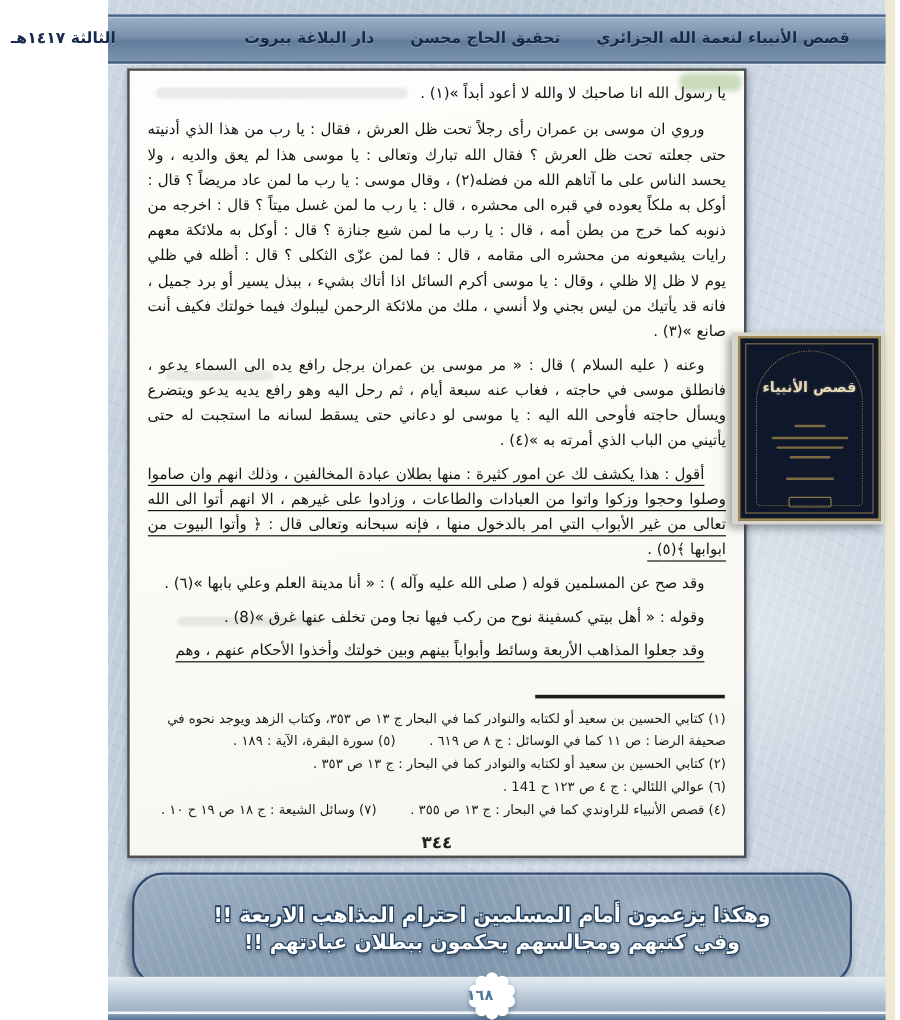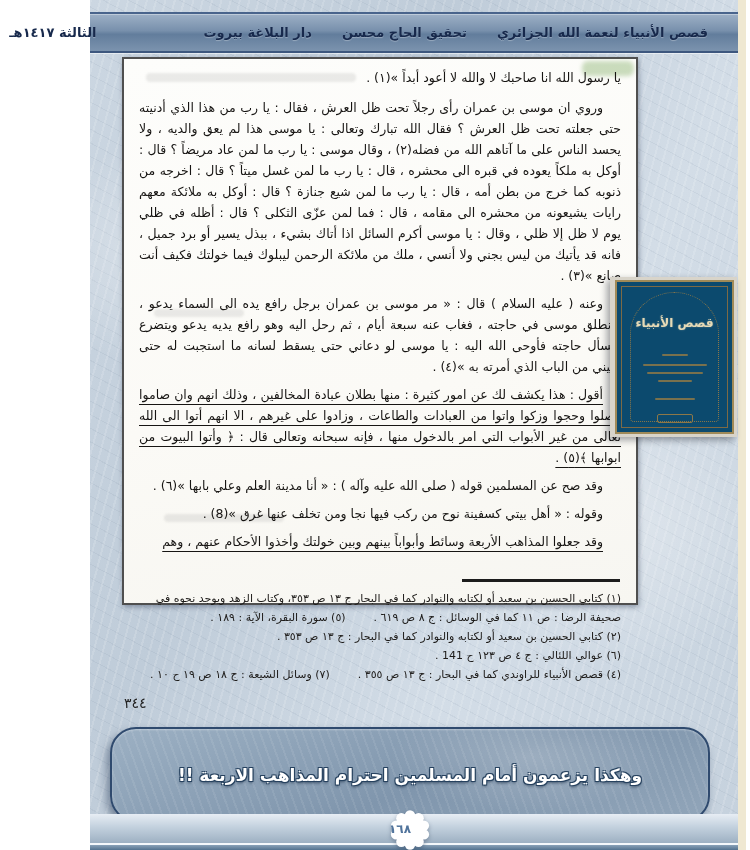--- a/index.html
+++ b/index.html
@@ -27,21 +27,21 @@
     display:flex;align-items:center;direction:rtl;
   }
   .band-text{
     display:flex;direction:rtl;align-items:center;gap:30px;
     padding-right:30px;font-size:13px;font-weight:bold;color:#17294c;
     text-shadow:0 1px 1px rgba(255,255,255,.3);white-space:nowrap;
   }
   .band-text .seg-last{margin-right:77px;}
   
   .scan-page{
-    position:absolute;left:122px;top:57px;width:516px;height:548px;
+    position:absolute;left:106px;top:57px;width:516px;height:658px;
     background:linear-gradient(170deg,#fdfdfb 0%,#fbfaf6 60%,#f7f6f1 100%);
     border:2px solid #4f4f4f;box-sizing:border-box;
     box-shadow:1px 2px 5px rgba(50,65,90,.45);
   }
   .body-text{
     position:absolute;top:8px;right:15px;left:15px;height:512px;overflow:hidden;
     direction:rtl;text-align:justify;text-align-last:right;
     font-size:12.5px;line-height:21px;color:#171513;
   }
   .body-text p{margin:0 0 7px 0;text-indent:18px;}
@@ -52,40 +52,40 @@
   }
   .fn-separator{
     position:absolute;top:520px;right:16px;width:158px;height:3px;background:#1c1c1c;
   }
   .footnotes{
     position:absolute;top:530px;right:15px;left:15px;direction:rtl;
     font-size:11px;line-height:19px;color:#1d1b19;
   }
   .fn-row{display:flex;direction:rtl;gap:28px;white-space:nowrap;overflow:hidden;}
   .scan-page-number{
-    position:absolute;top:636px;left:0;width:100%;text-align:left;
-    font-size:14px;font-weight:normal;color:#222;letter-spacing:2px;
+    position:absolute;top:636px;left:0;width:100%;text-align:center;
+    font-size:14px;font-weight:bold;color:#222;letter-spacing:2px;
   }
   
   .bleed{position:absolute;background:rgba(110,110,110,.13);border-radius:4px;filter:blur(1px);}
   .b1{top:14px;left:22px;width:210px;height:9px;}
   .b2{top:250px;left:30px;width:90px;height:8px;}
   .b3{top:455px;left:40px;width:120px;height:8px;}
   .green-smudge{
     position:absolute;top:2px;right:2px;width:52px;height:15px;
     background:rgba(125,170,95,.4);border-radius:6px;filter:blur(2px);
   }
   
   .cover{
     position:absolute;left:610px;top:277px;width:127px;height:160px;
     background:#d8d4ca;padding:3px 3px 3px 5px;box-sizing:border-box;
     box-shadow:-3px 3px 7px rgba(20,25,35,.4);
   }
   .cover-inner{
-    position:relative;width:100%;height:100%;background:#0c4a6e;
+    position:relative;width:100%;height:100%;background:#0f172a;
     border:2px solid #a08a58;box-sizing:border-box;
   }
   .cover-frame{
     position:absolute;inset:4px;border:1px solid #7d6a45;
   }
   .cover-arch{
     position:absolute;left:13px;right:13px;top:10px;bottom:10px;
     border:1px dotted #8d7848;
     border-radius:50% 50% 4px 4px / 32% 32% 4px 4px;
   }
@@ -209,20 +209,21 @@
     <div class="cover-line cl2"></div>
     <div class="cover-line cl3"></div>
     <div class="cover-line cl4"></div>
     <div class="cover-line cl5"></div>
     <div class="cover-cartouche"></div>
   </div>
 </div>
 
 <div class="caption-panel">
   <div class="caption-line">وهكذا يزعمون أمام المسلمين احترام المذاهب الاربعة !!</div>
+  <div class="caption-line">وفي كتبهم ومجالسهم يحكمون ببطلان عبادتهم !!</div>
 </div>
 
 <div class="bottom-bar"></div>
 <div class="bottom-strip"></div>
 
 <div class="page-badge">
   <svg width="42" height="42" viewBox="0 0 42 42">
     <g fill="#ffffff">
       <circle cx="21" cy="6.5" r="5.2"></circle>
       <circle cx="29.6" cy="9.3" r="5.2"></circle>

